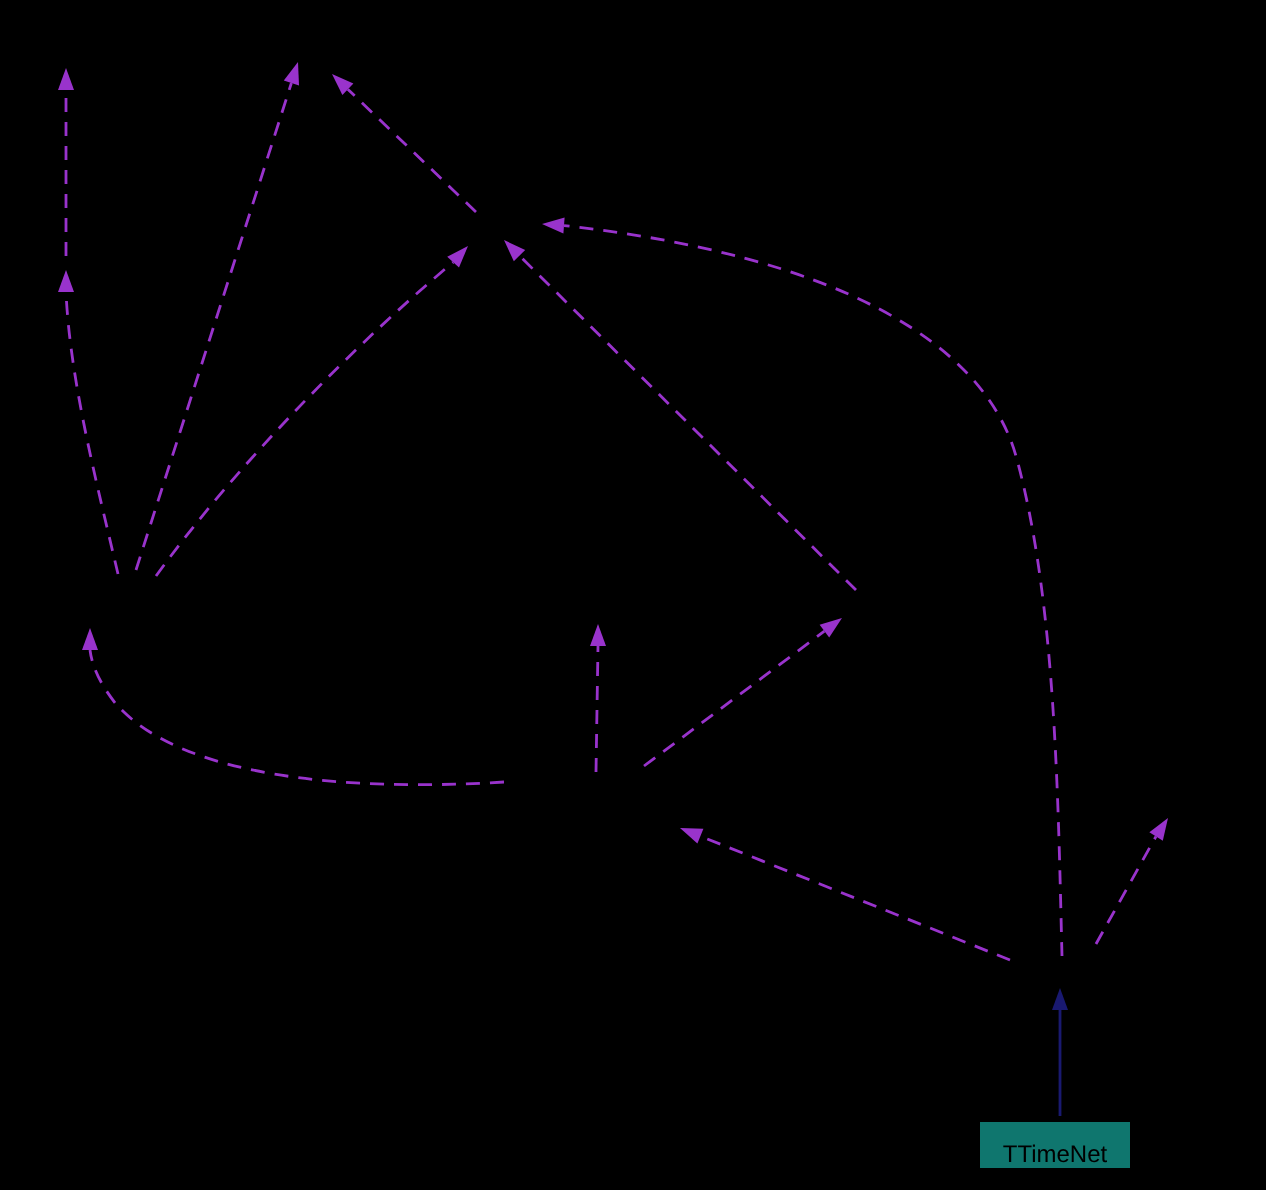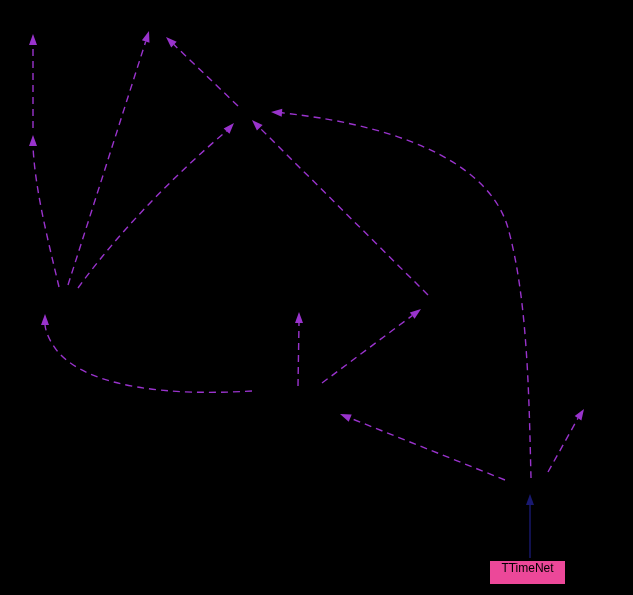--- a/index.html
+++ b/index.html
@@ -32,24 +32,24 @@
   .head {
     stroke: none;
   }
   .node {
     position: absolute;
     left: 489px;
     top: 560px;
     width: 77px;
     height: 25px;
     box-sizing: border-box;
-    background: #ec4899;
+    background: #0f766e;
     border: 1px solid #000000;
     display: flex;
-    align-items: flex-start;
+    align-items: flex-end;
     justify-content: center;
     font-size: 12px;
     color: #000000;
   }
 </style>
 </head>
 <body>
 
 <div class="canvas">
 

